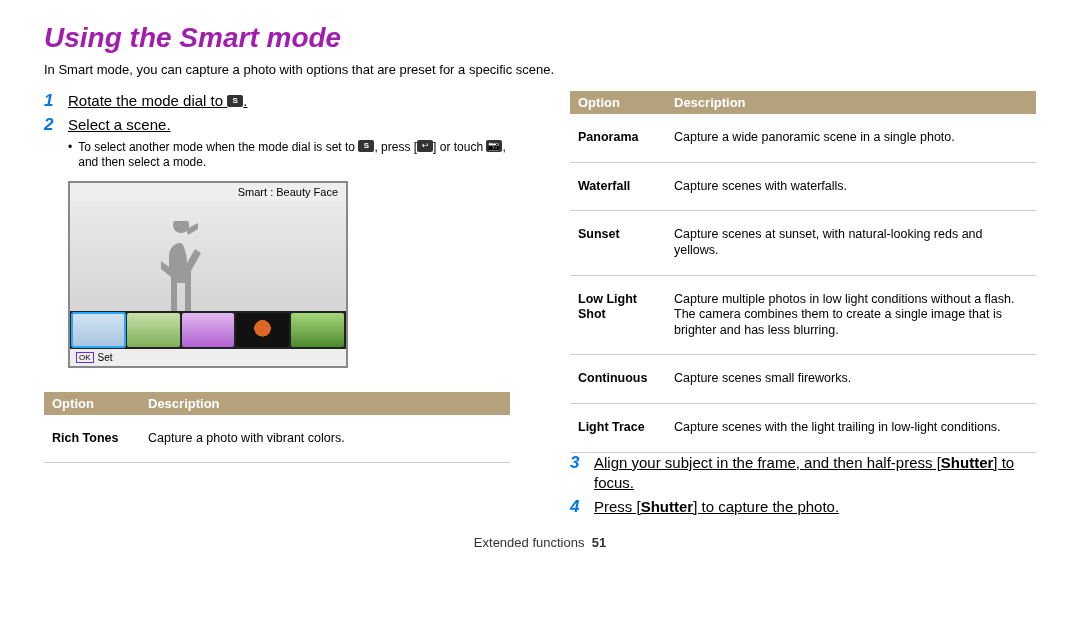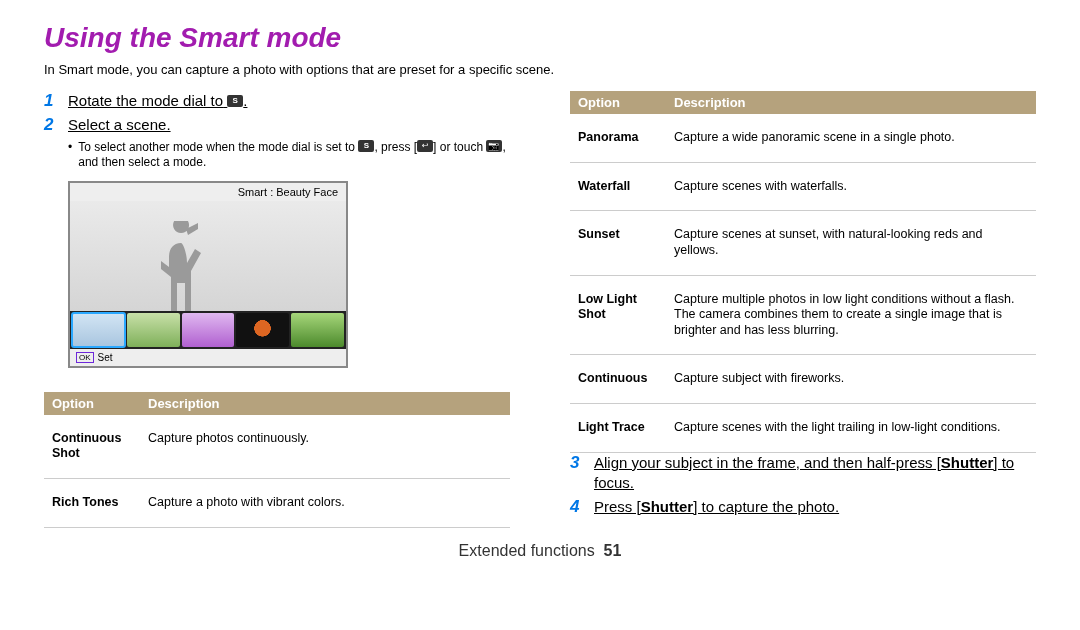--- a/index.html
+++ b/index.html
@@ -33,21 +33,21 @@
   .t3 { background: radial-gradient(circle at 50% 45%, #d62 25%, #111 26%); }
   .t4 { background: linear-gradient(#a6d67a,#4c8a2c); }
   .lcd-footer { font-size: 10px; padding: 3px 6px; background: #eee; display: flex; align-items: center; gap: 4px; }
   .ok-box { display: inline-block; border: 1px solid #6d28d9; font-size: 8px; padding: 0 2px; }
 
   table.opts { width: 100%; border-collapse: collapse; font-size: 12.5px; }
   table.opts th { background: #b5a27d; color: #fff; text-align: left; font-weight: bold; padding: 4px 8px; font-size: 13px; }
   table.opts td { padding: 16px 8px; border-bottom: 1px solid #ccc; vertical-align: top; line-height: 1.25; }
   table.opts td:first-child { font-weight: bold; width: 96px; }
 
-  .footer { text-align: center; font-size: 16px; color: #333; margin-top: 14px; }
+  .footer { text-align: center; font-size: 13px; color: #333; margin-top: 14px; }
   .footer .pg { font-weight: bold; }
 </style>
 </head>
 <body>
 
 <div class="page">
   <h1 class="title">Using the Smart mode</h1>
   <p class="intro">In Smart mode, you can capture a photo with options that are preset for a specific scene.</p>
 
   <div class="cols">
@@ -101,24 +101,20 @@
 
       <table class="opts">
         <thead>
           <tr>
             <th>Option</th>
             <th>Description</th>
           </tr>
         </thead>
         <tbody>
           <tr>
-              <td>Continuous Shot</td>
-              <td>Capture photos continuously.</td>
-            </tr>
-          <tr>
               <td>Rich Tones</td>
               <td>Capture a photo with vibrant colors.</td>
             </tr>
         </tbody>
       </table>
     </div>
 
     <div class="col">
       <table class="opts">
         <thead>
@@ -139,21 +135,21 @@
           <tr>
               <td>Sunset</td>
               <td>Capture scenes at sunset, with natural-looking reds and yellows.</td>
             </tr>
           <tr>
               <td>Low Light Shot</td>
               <td>Capture multiple photos in low light conditions without a flash. The camera combines them to create a single image that is brighter and has less blurring.</td>
             </tr>
           <tr>
               <td>Continuous</td>
-              <td>Capture subject with fireworks.</td>
+              <td>Capture scenes small fireworks.</td>
             </tr>
           <tr>
               <td>Light Trace</td>
               <td>Capture scenes with the light trailing in low-light conditions.</td>
             </tr>
         </tbody>
       </table>
 
       <div class="step">
         <div class="step-num">3</div>

